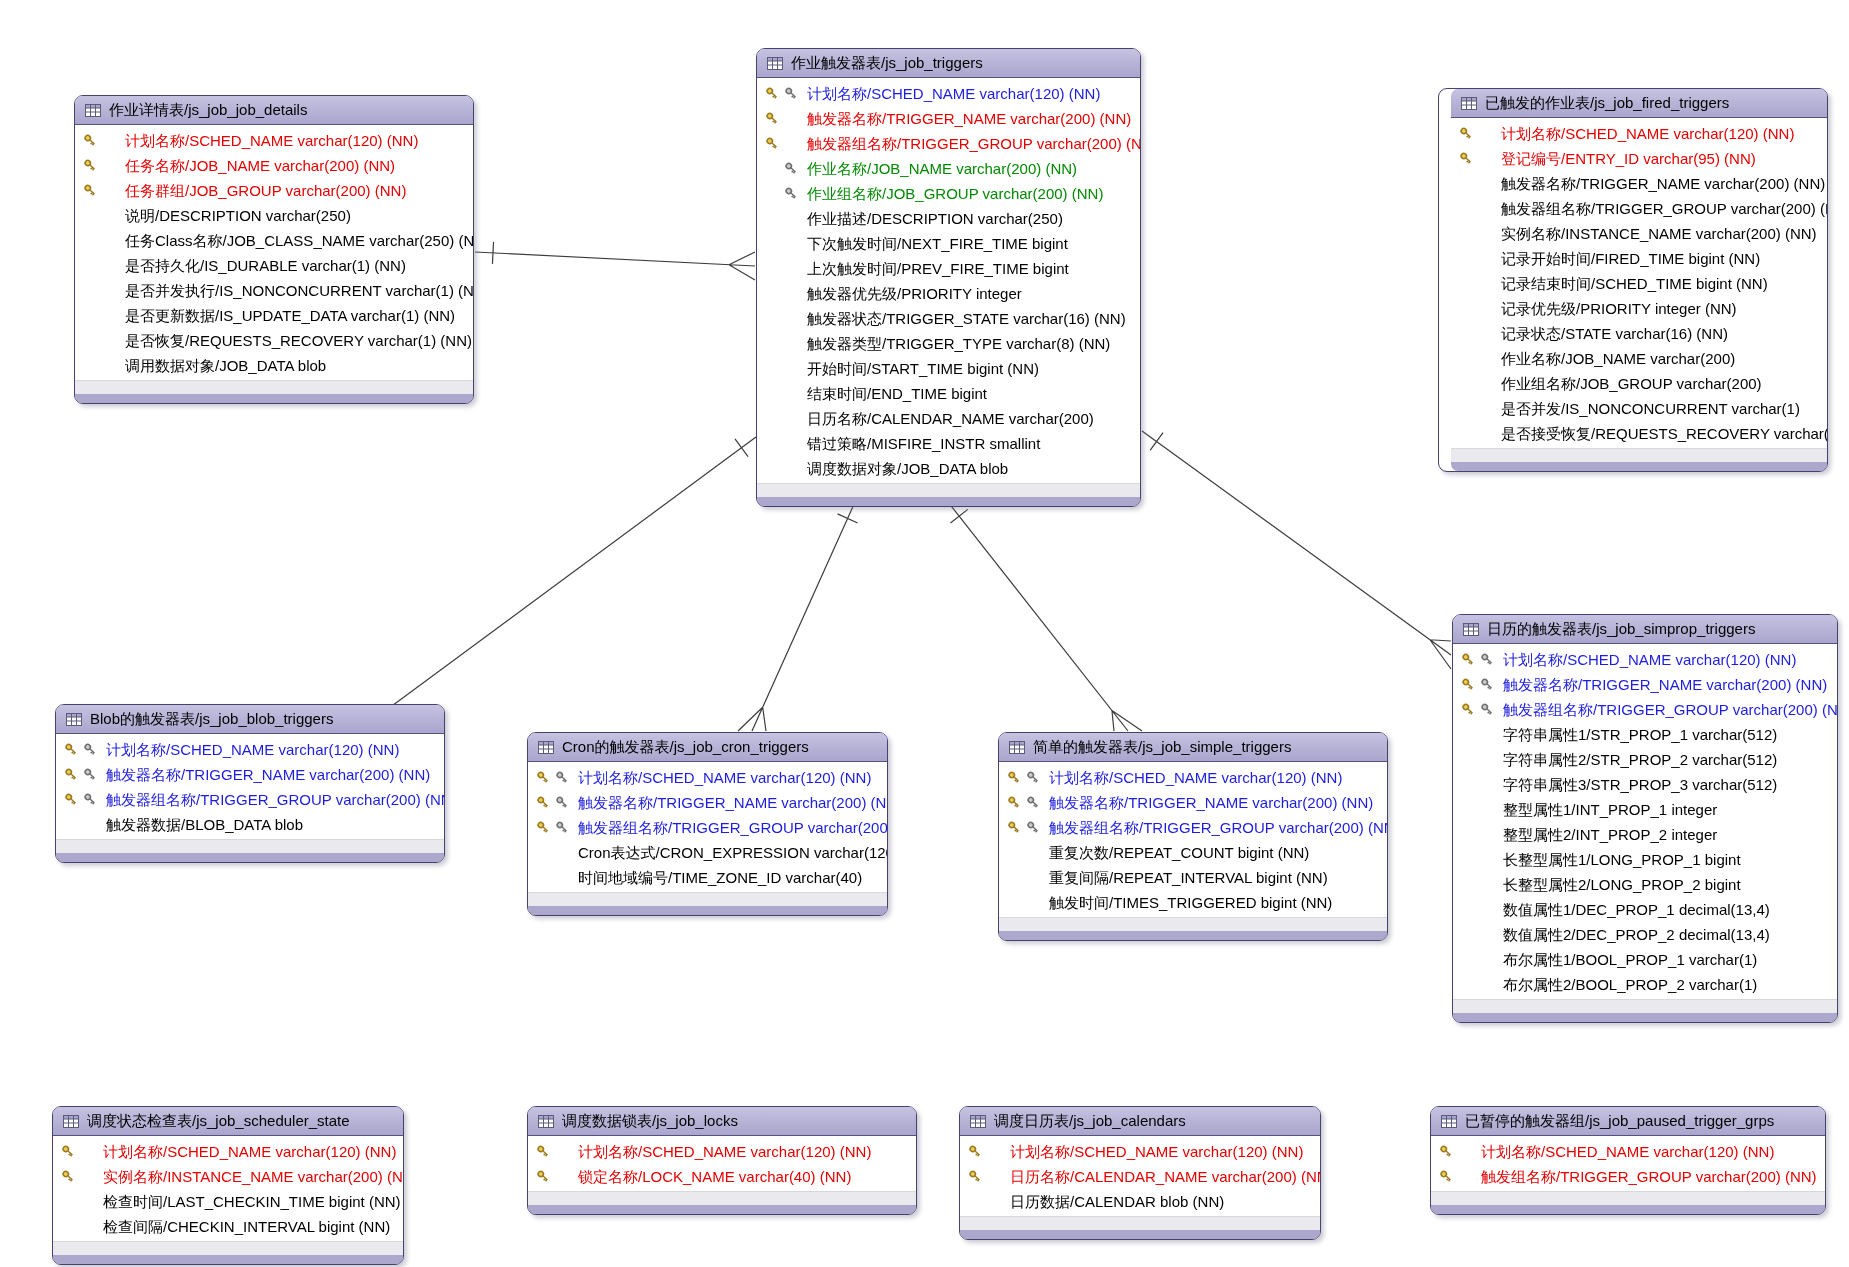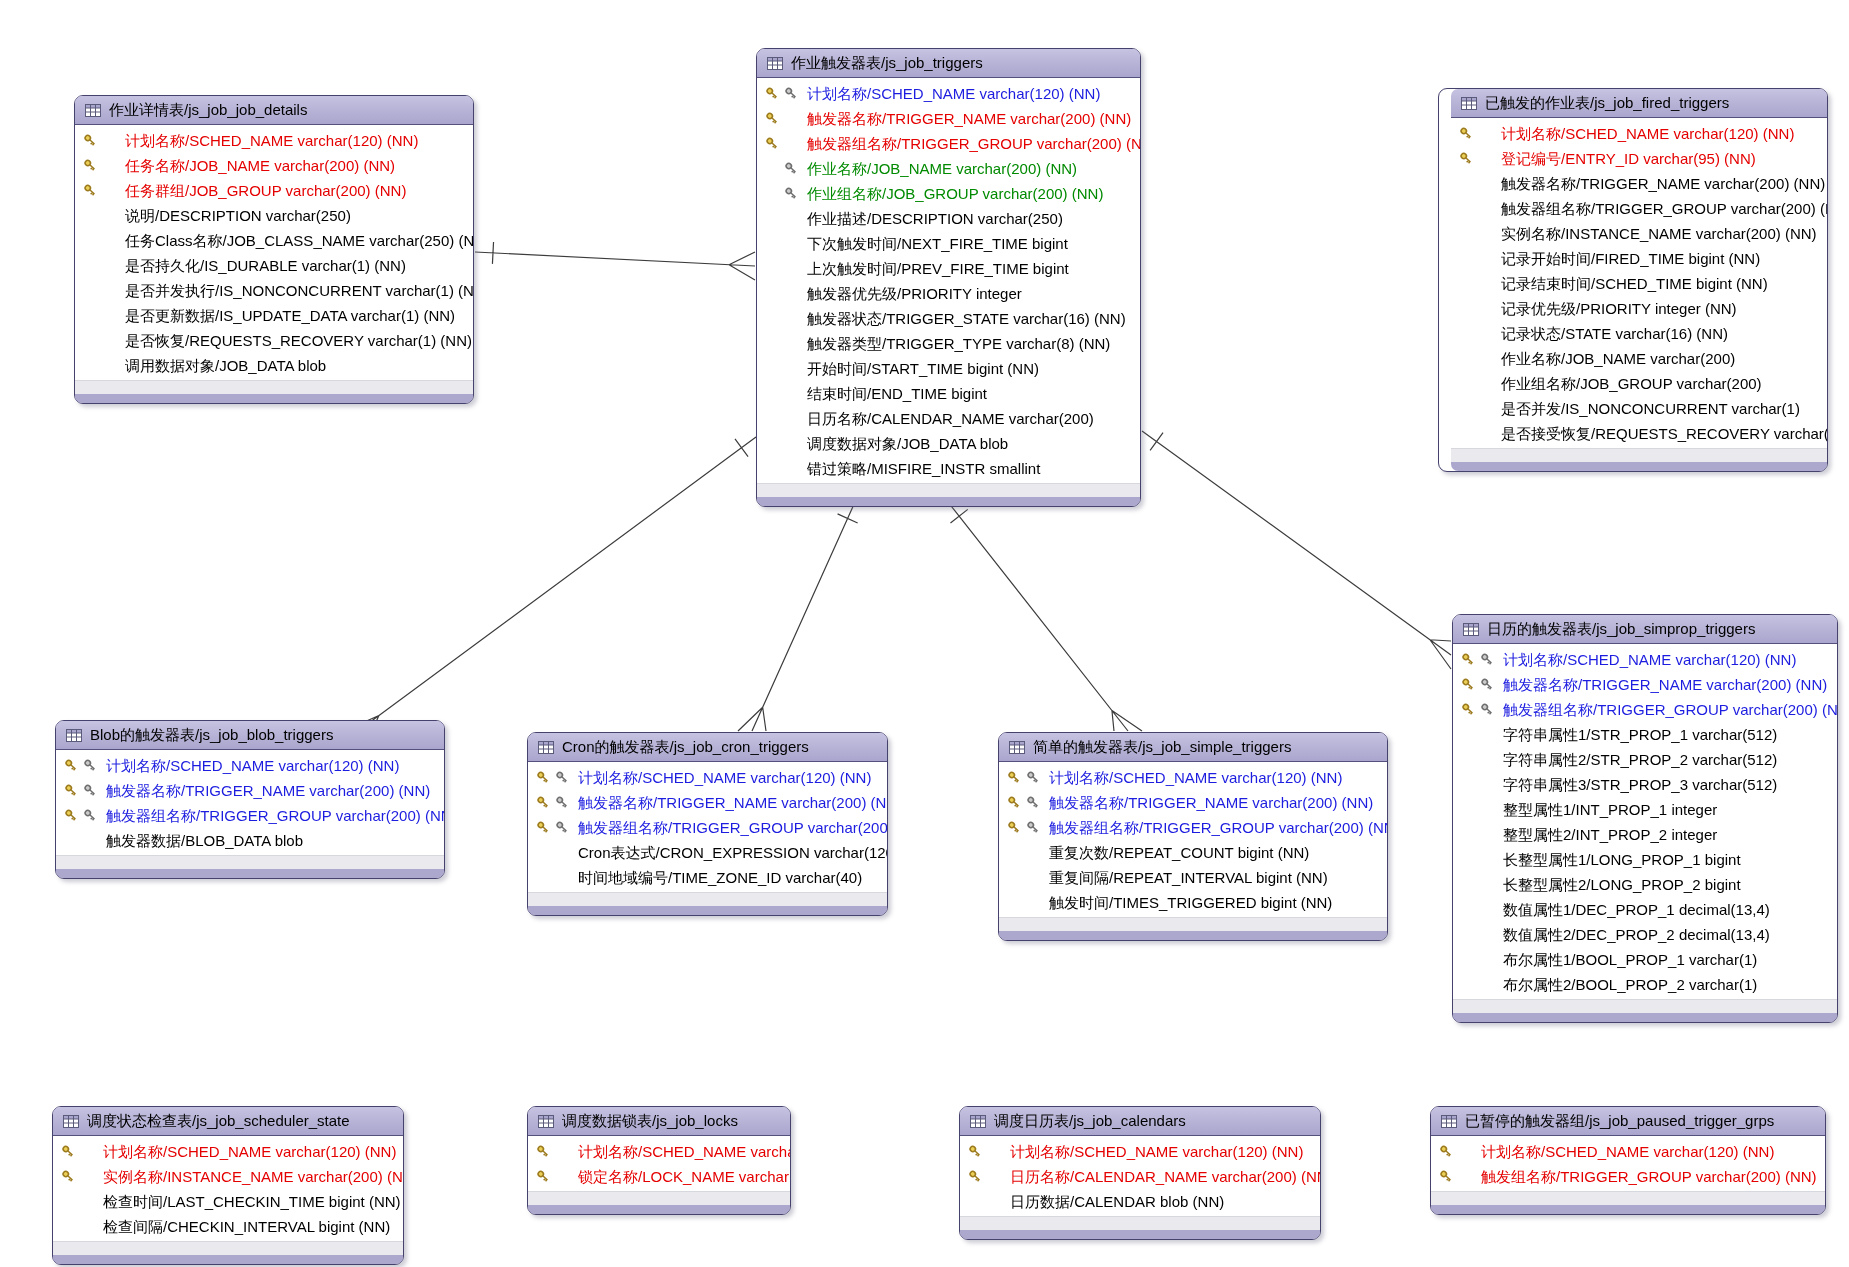--- a/index.html
+++ b/index.html
@@ -231,25 +231,25 @@
         <div class="row">
           <span class="label c-black">开始时间/START_TIME bigint (NN)</span>
         </div>
         <div class="row">
           <span class="label c-black">结束时间/END_TIME bigint</span>
         </div>
         <div class="row">
           <span class="label c-black">日历名称/CALENDAR_NAME varchar(200)</span>
         </div>
         <div class="row">
+          <span class="label c-black">错过策略/MISFIRE_INSTR smallint</span>
+        </div>
+        <div class="row">
           <span class="label c-black">调度数据对象/JOB_DATA blob</span>
         </div>
-        <div class="row">
-          <span class="label c-black">错过策略/MISFIRE_INSTR smallint</span>
-        </div>
       </div>
     <div class="tbl-footer-gray"></div>
     <div class="tbl-footer-purple"></div>
   </div>
     <div class="tbl" style="left: 1438px; top: 88px; width: 390px; padding-left: 12px;">
     <div class="tbl-header">
       <span class="tbl-icon">
         <svg width="16" height="13" viewBox="0 0 16 13">
           <rect x="0.5" y="0.5" width="15" height="12" fill="#ffffff" stroke="#5a5a7a"></rect>
           <rect x="0.5" y="0.5" width="15" height="3.5" fill="#a9a5cd" stroke="#5a5a7a"></rect>
@@ -311,21 +311,21 @@
         <div class="row">
           <span class="label c-black">是否并发/IS_NONCONCURRENT varchar(1)</span>
         </div>
         <div class="row">
           <span class="label c-black">是否接受恢复/REQUESTS_RECOVERY varchar(1)</span>
         </div>
       </div>
     <div class="tbl-footer-gray"></div>
     <div class="tbl-footer-purple"></div>
   </div>
-    <div class="tbl" style="left: 55px; top: 720px; width: 390px; justify-content: flex-end;">
+    <div class="tbl" style="left: 55px; top: 704px; width: 390px; justify-content: flex-end;">
     <div class="tbl-header">
       <span class="tbl-icon">
         <svg width="16" height="13" viewBox="0 0 16 13">
           <rect x="0.5" y="0.5" width="15" height="12" fill="#ffffff" stroke="#5a5a7a"></rect>
           <rect x="0.5" y="0.5" width="15" height="3.5" fill="#a9a5cd" stroke="#5a5a7a"></rect>
           <path d="M5.5 1 V12.5 M10.5 1 V12.5 M1 8 H15" stroke="#5a5a7a" stroke-width="1" fill="none"></path>
         </svg>
       </span>
       <span class="tbl-title">Blob的触发器表/js_job_blob_triggers</span>
     </div>
@@ -698,21 +698,21 @@
         <div class="row">
           <span class="label c-black">检查时间/LAST_CHECKIN_TIME bigint (NN)</span>
         </div>
         <div class="row">
           <span class="label c-black">检查间隔/CHECKIN_INTERVAL bigint (NN)</span>
         </div>
       </div>
     <div class="tbl-footer-gray"></div>
     <div class="tbl-footer-purple"></div>
   </div>
-    <div class="tbl" style="left: 527px; top: 1106px; width: 264px;">
+    <div class="tbl" style="left: 527px; top: 1106px; width: 390px;">
     <div class="tbl-header">
       <span class="tbl-icon">
         <svg width="16" height="13" viewBox="0 0 16 13">
           <rect x="0.5" y="0.5" width="15" height="12" fill="#ffffff" stroke="#5a5a7a"></rect>
           <rect x="0.5" y="0.5" width="15" height="3.5" fill="#a9a5cd" stroke="#5a5a7a"></rect>
           <path d="M5.5 1 V12.5 M10.5 1 V12.5 M1 8 H15" stroke="#5a5a7a" stroke-width="1" fill="none"></path>
         </svg>
       </span>
       <span class="tbl-title">调度数据锁表/js_job_locks</span>
     </div>

